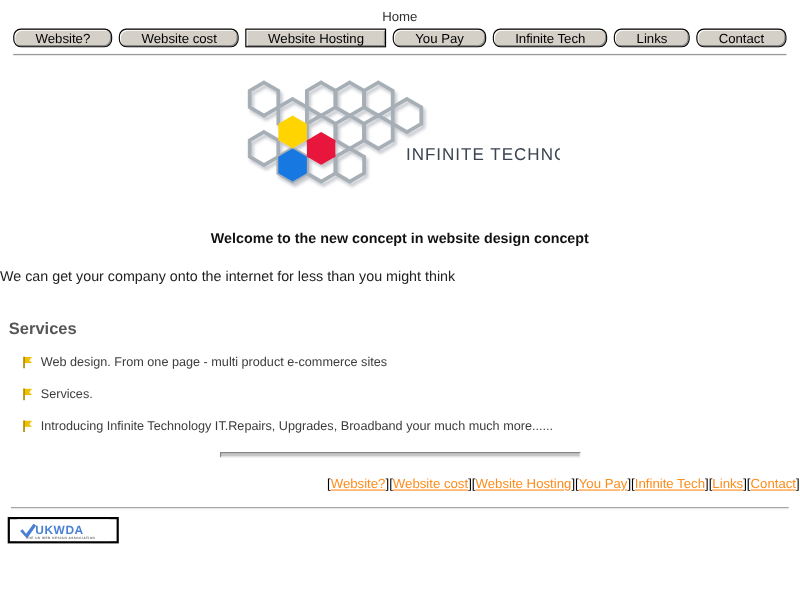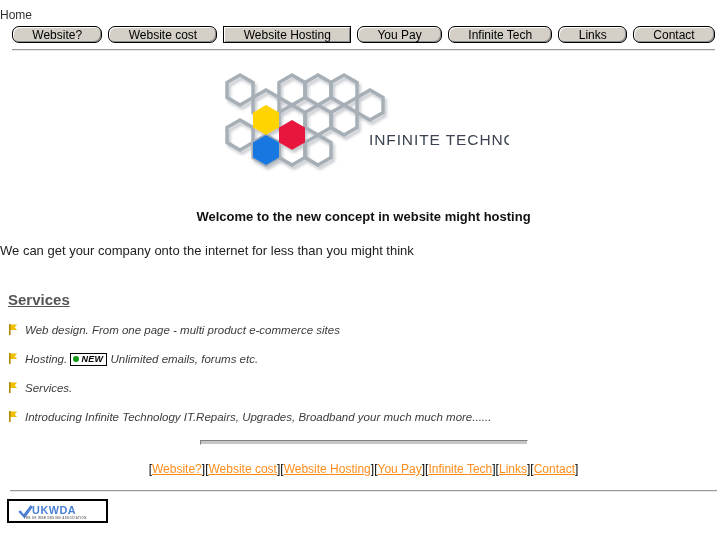--- a/index.html
+++ b/index.html
@@ -12,20 +12,21 @@
     height: 545px;
     font-family: "Liberation Sans", sans-serif;
     color: #000000;
     overflow: hidden;
     position: relative;
   }
 
   
   .home-bar {
     width: 100%;
+    text-align: center;
     font-size: 12px;
     color: #303030;
     padding-top: 8px;
     height: 15px;
     line-height: 15px;
   }
 
   
   .nav-row {
     display: flex;
@@ -90,28 +91,26 @@
     color: #222;
     margin-top: 19px;
   }
 
   
   .services-title {
     margin: 33px 0 0 8px;
     font-size: 15px;
     font-weight: bold;
     color: #555555;
-    text-decoration: underline;
     display: inline-block;
   }
   .svc-list {
-    margin: 14px 0 0 4px;
+    margin: 14px 0 0 16px;
     padding: 0;
     list-style: none;
-    font-style: italic;
   }
   .svc-item {
     position: relative;
     padding-left: 21px;
     margin-bottom: 15px;
     font-size: 11.5px;
     color: #3c3c3c;
     line-height: 14px;
     white-space: nowrap;
   }
@@ -158,21 +157,21 @@
     border-top: 1px solid #808080;
     border-left: 1px solid #808080;
     border-bottom: 1px solid #ffffff;
     border-right: 1px solid #ffffff;
     box-sizing: border-box;
   }
 
   
   .footer-links {
     margin-top: 17px;
-    text-align: center;
+    text-align: right;
     font-size: 12px;
     color: #000;
   }
   .footer-links a {
     color: #ff8c1a;
     text-decoration: underline;
     cursor: pointer;
   }
   .brk { color: #000; }
 
@@ -248,37 +247,33 @@
         <polygon points="47,38 60,45.5 60,60.5 47,68 34,60.5 34,45.5" fill="#ffd400"></polygon>
         <polygon points="73,53 86,60.5 86,75.5 73,83 60,75.5 60,60.5" fill="#e8143c"></polygon>
         <polygon points="47,68 60,75.5 60,90.5 47,98 34,90.5 34,75.5" fill="#1878e0"></polygon>
       </g>
     </g>
 
     <text x="150" y="78" font-family="Liberation Sans, sans-serif" font-size="15.5" letter-spacing="0.9" fill="#3b4450" id="logo-wordmark">INFINITE TECHNOLOGY</text>
   </svg>
 </div>
 
-<div class="welcome">Welcome to the new concept in website might hosting</div>
+<div class="welcome">Welcome to the new concept in website design concept</div>
 <div class="subline">We can get your company onto the internet for less than you might think</div>
 
 <div>
   <div class="services-title">Services</div>
   <ul class="svc-list" id="svc-list">
       <li class="svc-item"><svg class="flag-icon" viewBox="0 0 9 11">
           <path d="M0.8 0.5 H8.2 L5.6 3.6 L8.2 6.0 H0.8 Z" fill="#f0c000"></path>
           <rect x="0" y="0" width="1.6" height="11" fill="#b08a00"></rect>
         </svg><span>Web design. From one page - multi product e-commerce sites</span></li>
       <li class="svc-item"><svg class="flag-icon" viewBox="0 0 9 11">
           <path d="M0.8 0.5 H8.2 L5.6 3.6 L8.2 6.0 H0.8 Z" fill="#f0c000"></path>
           <rect x="0" y="0" width="1.6" height="11" fill="#b08a00"></rect>
-        </svg><span>Hosting.</span> <span class="new-badge"><span class="new-dot"></span><span>NEW</span></span> <span>Unlimited emails, forums etc.</span></li>
-      <li class="svc-item"><svg class="flag-icon" viewBox="0 0 9 11">
-          <path d="M0.8 0.5 H8.2 L5.6 3.6 L8.2 6.0 H0.8 Z" fill="#f0c000"></path>
-          <rect x="0" y="0" width="1.6" height="11" fill="#b08a00"></rect>
         </svg><span>Services.</span></li>
       <li class="svc-item"><svg class="flag-icon" viewBox="0 0 9 11">
           <path d="M0.8 0.5 H8.2 L5.6 3.6 L8.2 6.0 H0.8 Z" fill="#f0c000"></path>
           <rect x="0" y="0" width="1.6" height="11" fill="#b08a00"></rect>
         </svg><span>Introducing Infinite Technology IT.Repairs, Upgrades, Broadband your much much more......</span></li>
     </ul>
 </div>
 
 <div class="bevel-rule-wrap">
   <div class="bevel-rule"></div>

